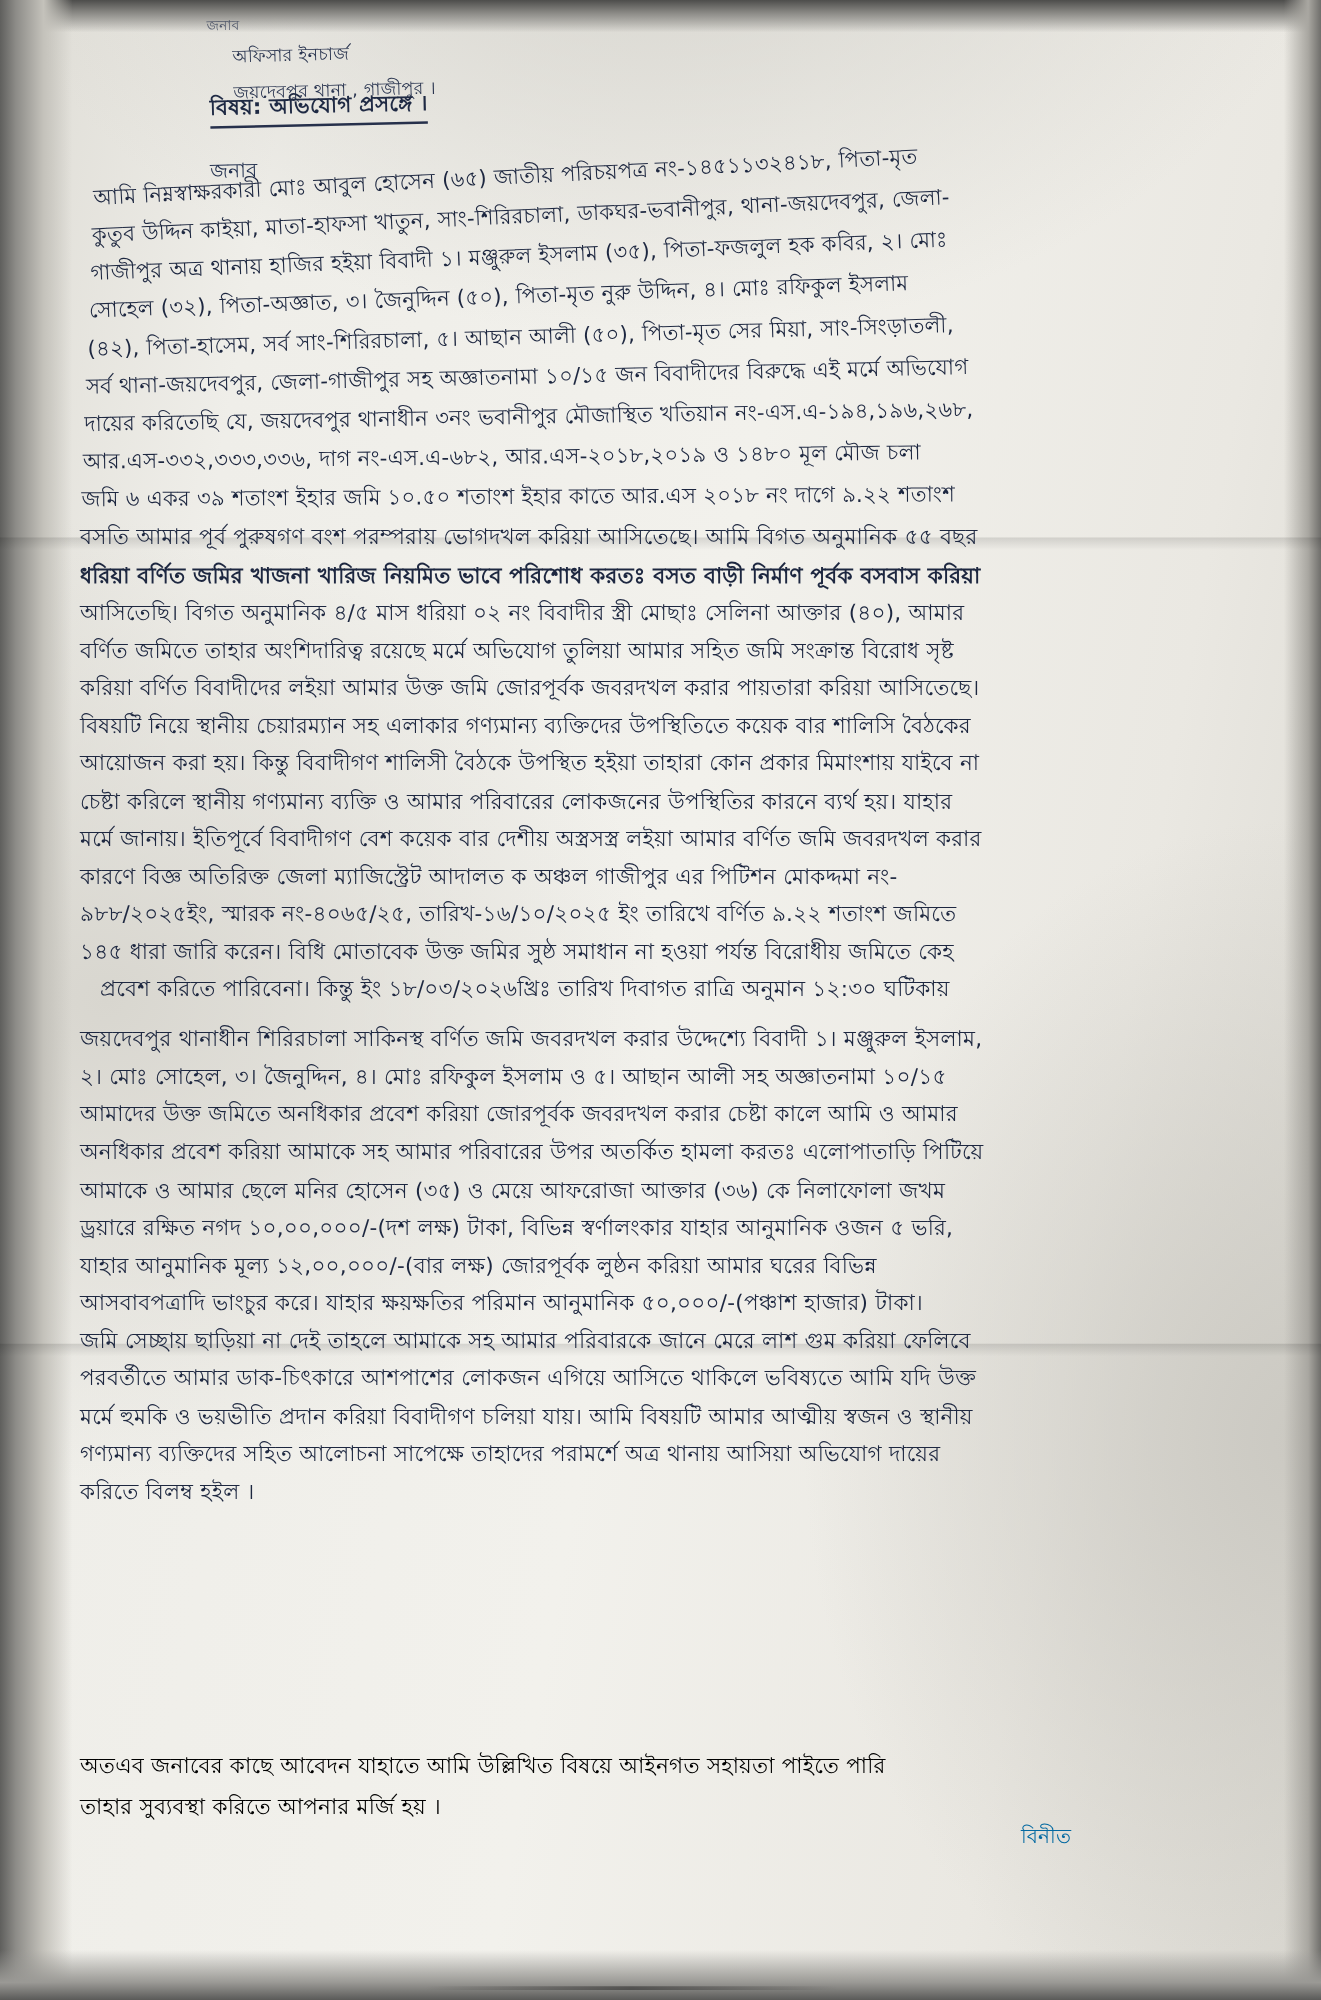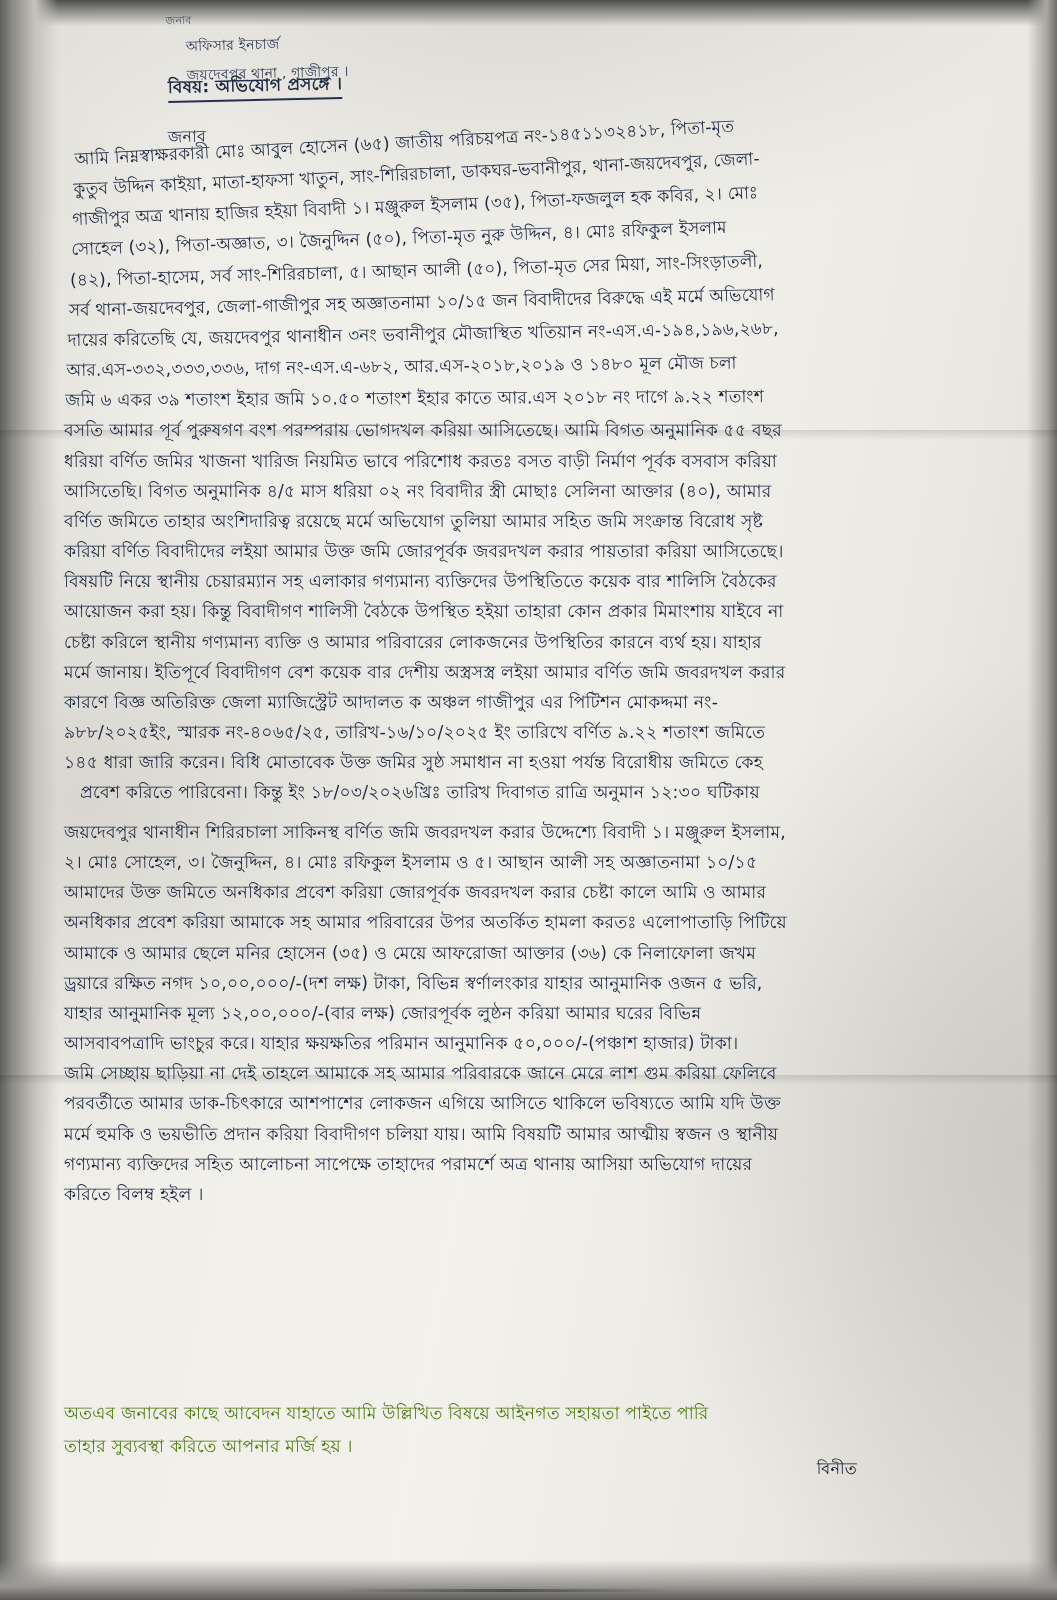--- a/index.html
+++ b/index.html
@@ -81,27 +81,27 @@
   }
   .ln{
     display:block;
     white-space:nowrap;
     transform-origin:left center;
     margin-bottom:3.5px;
   }
 
   .closing{
     left:64px; top:1400px; width:952px;
-    font-size:17.2px; color:#4d7c0f;
+    font-size:17.2px; color:#000000;
   }
   .closing .ln{margin-bottom:6px;}
 
   .sign-label{
     right:200px; bottom:118px;
-    font-size:16px; color:#0f172a;
+    font-size:16px; color:#0369a1;
   }
   .signature{
     right:150px; bottom:60px;
     width:230px; height:56px;
   }
   .signature svg{width:100%;height:100%;}
   .footer-line{
     position:absolute;left:340px;bottom:8px;width:330px;height:3px;
     background:linear-gradient(90deg,rgba(40,40,40,0),rgba(40,40,40,.55),rgba(40,40,40,0));
   }
@@ -132,21 +132,21 @@
       <span class="ln" style="transform: translateX(10.8px) rotate(-2.88deg) scaleX(0.985);">আমি নিম্নস্বাক্ষরকারী মোঃ আবুল হোসেন (৬৫) জাতীয় পরিচয়পত্র নং-১৪৫১১৩২৪১৮, পিতা-মৃত</span>
       <span class="ln" style="transform: translateX(9.6px) rotate(-2.56deg) scaleX(0.985);">কুতুব উদ্দিন কাইয়া, মাতা-হাফসা খাতুন, সাং-শিরিরচালা, ডাকঘর-ভবানীপুর, থানা-জয়দেবপুর, জেলা-</span>
       <span class="ln" style="transform: translateX(8.4px) rotate(-2.24deg) scaleX(0.985);">গাজীপুর অত্র থানায় হাজির হইয়া বিবাদী ১। মঞ্জুরুল ইসলাম (৩৫), পিতা-ফজলুল হক কবির, ২। মোঃ</span>
       <span class="ln" style="transform: translateX(7.2px) rotate(-1.92deg) scaleX(0.985);">সোহেল (৩২), পিতা-অজ্ঞাত, ৩। জৈনুদ্দিন (৫০), পিতা-মৃত নুরু উদ্দিন, ৪। মোঃ রফিকুল ইসলাম</span>
       <span class="ln" style="transform: translateX(6px) rotate(-1.6deg) scaleX(0.985);">(৪২), পিতা-হাসেম, সর্ব সাং-শিরিরচালা, ৫। আছান আলী (৫০), পিতা-মৃত সের মিয়া, সাং-সিংড়াতলী,</span>
       <span class="ln" style="transform: translateX(4.8px) rotate(-1.28deg) scaleX(0.985);">সর্ব থানা-জয়দেবপুর, জেলা-গাজীপুর সহ অজ্ঞাতনামা ১০/১৫ জন বিবাদীদের বিরুদ্ধে এই মর্মে অভিযোগ</span>
       <span class="ln" style="transform: translateX(3.6px) rotate(-0.96deg) scaleX(0.985);">দায়ের করিতেছি যে, জয়দেবপুর থানাধীন ৩নং ভবানীপুর মৌজাস্থিত খতিয়ান নং-এস.এ-১৯৪,১৯৬,২৬৮,</span>
       <span class="ln" style="transform: translateX(2.4px) rotate(-0.64deg) scaleX(0.985);">আর.এস-৩৩২,৩৩৩,৩৩৬, দাগ নং-এস.এ-৬৮২, আর.এস-২০১৮,২০১৯ ও ১৪৮০ মূল মৌজ চলা</span>
       <span class="ln" style="transform: translateX(1.2px) rotate(-0.32deg) scaleX(0.985);">জমি ৬ একর ৩৯ শতাংশ ইহার জমি ১০.৫০ শতাংশ ইহার কাতে আর.এস ২০১৮ নং দাগে ৯.২২ শতাংশ</span>
       <span class="ln" style="transform: translateX(0px) rotate(0deg) scaleX(1);">বসতি আমার পূর্ব পুরুষগণ বংশ পরম্পরায় ভোগদখল করিয়া আসিতেছে। আমি বিগত অনুমানিক ৫৫ বছর</span>
-      <span class="ln" style="transform: translateX(0px) rotate(0deg) scaleX(1);">ধরিয়া বর্ণিত জমির খাজনা খারিজ নিয়মিত ভাবে পরিশোধ করতঃ বসত বাড়ী নির্মাণ পূর্বক বসবাস করিয়া</span>
+      <span class="ln" style="transform: translateX(0px) rotate(0deg) scaleX(1); font-weight: bold;">ধরিয়া বর্ণিত জমির খাজনা খারিজ নিয়মিত ভাবে পরিশোধ করতঃ বসত বাড়ী নির্মাণ পূর্বক বসবাস করিয়া</span>
       <span class="ln" style="transform: translateX(0px) rotate(0deg) scaleX(1);">আসিতেছি। বিগত অনুমানিক ৪/৫ মাস ধরিয়া ০২ নং বিবাদীর স্ত্রী মোছাঃ সেলিনা আক্তার (৪০), আমার</span>
       <span class="ln" style="transform: translateX(0px) rotate(0deg) scaleX(1);">বর্ণিত জমিতে তাহার অংশিদারিত্ব রয়েছে মর্মে অভিযোগ তুলিয়া আমার সহিত জমি সংক্রান্ত বিরোধ সৃষ্ট</span>
       <span class="ln" style="transform: translateX(0px) rotate(0deg) scaleX(1);">করিয়া বর্ণিত বিবাদীদের লইয়া আমার উক্ত জমি জোরপূর্বক জবরদখল করার পায়তারা করিয়া আসিতেছে।</span>
       <span class="ln" style="transform: translateX(0px) rotate(0deg) scaleX(1);">বিষয়টি নিয়ে স্থানীয় চেয়ারম্যান সহ এলাকার গণ্যমান্য ব্যক্তিদের উপস্থিতিতে কয়েক বার শালিসি বৈঠকের</span>
       <span class="ln" style="transform: translateX(0px) rotate(0deg) scaleX(1);">আয়োজন করা হয়। কিন্তু বিবাদীগণ শালিসী বৈঠকে উপস্থিত হইয়া তাহারা কোন প্রকার মিমাংশায় যাইবে না</span>
       <span class="ln" style="transform: translateX(0px) rotate(0deg) scaleX(1);">চেষ্টা করিলে স্থানীয় গণ্যমান্য ব্যক্তি ও আমার পরিবারের লোকজনের উপস্থিতির কারনে ব্যর্থ হয়। যাহার</span>
       <span class="ln" style="transform: translateX(0px) rotate(0deg) scaleX(1);">মর্মে জানায়। ইতিপূর্বে বিবাদীগণ বেশ কয়েক বার দেশীয় অস্ত্রসস্ত্র লইয়া আমার বর্ণিত জমি জবরদখল করার</span>
       <span class="ln" style="transform: translateX(0px) rotate(0deg) scaleX(1);">কারণে বিজ্ঞ অতিরিক্ত জেলা ম্যাজিস্ট্রেট আদালত ক অঞ্চল গাজীপুর এর পিটিশন মোকদ্দমা নং-</span>
       <span class="ln" style="transform: translateX(0px) rotate(0deg) scaleX(1);">৯৮৮/২০২৫ইং, স্মারক নং-৪০৬৫/২৫, তারিখ-১৬/১০/২০২৫ ইং তারিখে বর্ণিত ৯.২২ শতাংশ জমিতে</span>
       <span class="ln" style="transform: translateX(0px) rotate(0deg) scaleX(1);">১৪৫ ধারা জারি করেন। বিধি মোতাবেক উক্ত জমির সুষ্ঠ সমাধান না হওয়া পর্যন্ত বিরোধীয় জমিতে কেহ</span>

